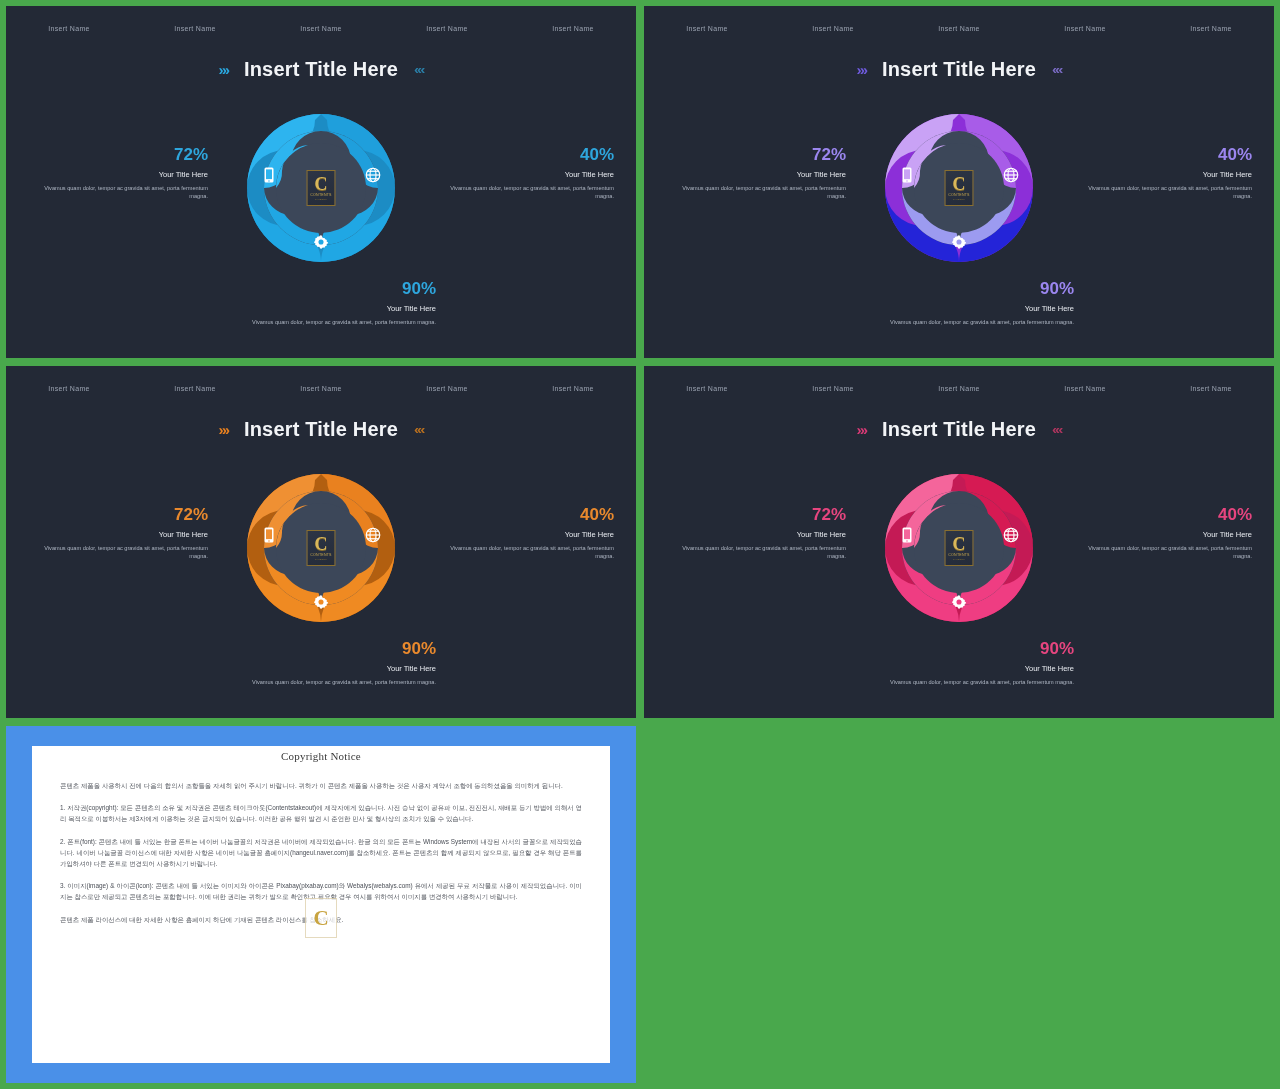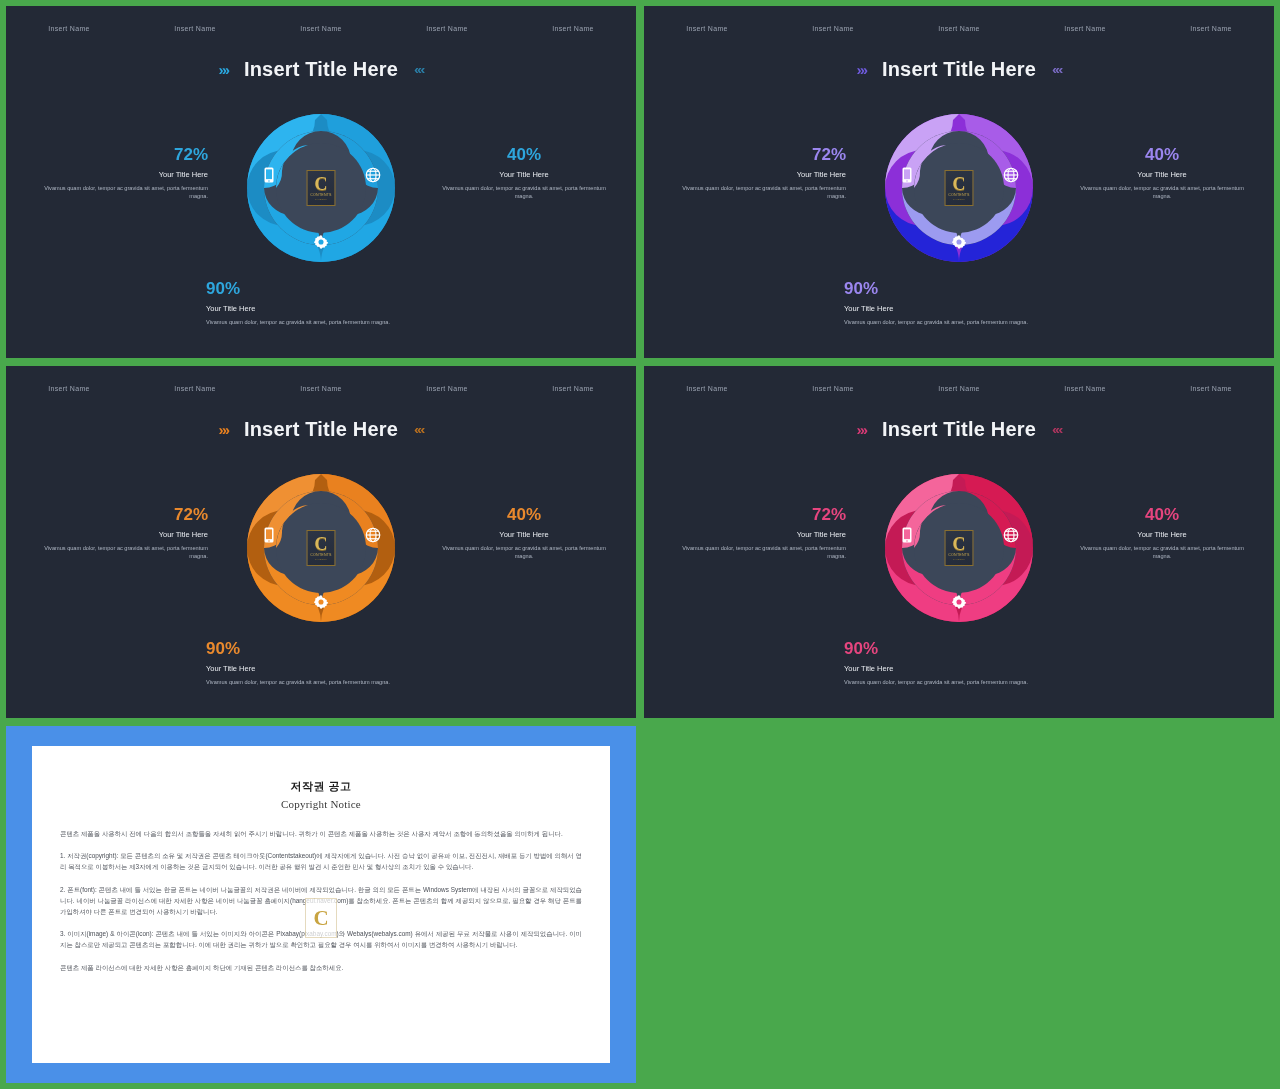--- a/index.html
+++ b/index.html
@@ -75,22 +75,22 @@
     display:flex;align-items:center;justify-content:center;
   }
   .ico svg{display:block;}
   .ico.left{left:18px;top:57px;width:18px;height:18px;}
   .ico.right{right:18px;top:57px;width:18px;height:18px;}
   .ico.bottom{left:70px;bottom:16px;width:18px;height:18px;}
 
   
   .blk{position:absolute;width:180px;}
   .blk.left{left:22px;top:140px;text-align:right;}
-  .blk.right{right:22px;top:140px;text-align:center;}
-  .blk.bottom{left:50%;transform:translateX(-50%);top:274px;width:230px;text-align:left;}
+  .blk.right{right:22px;top:140px;text-align:right;}
+  .blk.bottom{left:50%;transform:translateX(-50%);top:274px;width:230px;text-align:right;}
   .pct{font-size:17px;font-weight:bold;line-height:1.1;margin-bottom:5px;}
   .bt{font-size:7.5px;color:#e8ebf0;font-weight:normal;margin-bottom:5px;}
   .bd{font-size:5.6px;color:#aeb6c3;line-height:1.55;}
 
   
   .docpanel{
     position:absolute;left:6px;top:726px;width:630px;height:357px;
     background:#4a90e8;
     overflow:hidden;
   }
@@ -417,21 +417,20 @@
     </div>
     <div class="blk bottom">
       <div class="pct" style="color:#e6457f">90%</div>
       <div class="bt">Your Title Here</div>
       <div class="bd">Vivamus quam dolor, tempor ac gravida sit amet, porta fermentum  magna.</div>
     </div>
   </div>
 
   <div class="docpanel">
     <div class="paper">
-      <div class="doc-title">저작권 공고</div>
       <div class="doc-sub">Copyright Notice</div>
       <div class="doc-body">
         <p>콘텐츠 제품을 사용하시 전에 다음의 합의서 조항들을 자세히 읽어 주시기 바랍니다. 귀하가 이 콘텐츠 제품을 사용하는 것은 사용자 계약서 조항에 동의하셨음을 의미하게 됩니다.</p>
         <p>1. 저작권(copyright): 모든 콘텐츠의 소유 및 저작권은 콘텐츠 테이크아웃(Contentstakeout)에 제작자에게 있습니다. 사전 승낙 없이 공유파 이보, 전진전시, 재배포 등기 방법에 의해서 영리 목적으로 이봉하서는 제3자에게 이용하는 것은 금지되어 있습니다. 이러한 공유 행위 발견 시 준언한 민사 및 형사상의 조치가 있을 수 있습니다.</p>
         <p>2. 폰트(font): 콘텐츠 내에 들 서있는 한글 폰트는 네이버 나눔글꼴의 저작권은 네이버에 제작되었습니다. 한글 외의 모든 폰트는 Windows System에 내장된 사서의 글꼴으로 제작되었습니다. 네이버 나눔글꼴 라이선스에 대한 자세한 사항은 네이버 나눔글꼴 홈페이지(hangeul.naver.com)를 참소하세요. 폰트는 콘텐츠의 함께 제공되지 않으므로, 필요할 경우 해당 폰트를 가입하셔야 다른 폰트로 변경되어 사용하시기 바랍니다.</p>
         <p>3. 이미지(image) &amp; 아이콘(icon): 콘텐츠 내에 들 서있는 이미지와 아이콘은 Pixabay(pixabay.com)와 Webalys(webalys.com) 유에서 제공된 무료 저작물로 사용이 제작되었습니다. 이미지는 참스로만 제공되고 콘텐츠의는 포함합니다. 이에 대한 권리는 귀하가 발으로 확인하고 필요할 경우 여시를 위하여서 이미지를 변경하여 사용하시기 바랍니다.</p>
         <p>콘텐츠 제품 라이선스에 대한 자세한 사항은 홈페이지 하단에 기재된 콘텐츠 라이선스를 참소하세요.</p>
       </div>
       <div class="watermark">
         <span class="wg">C</span>

